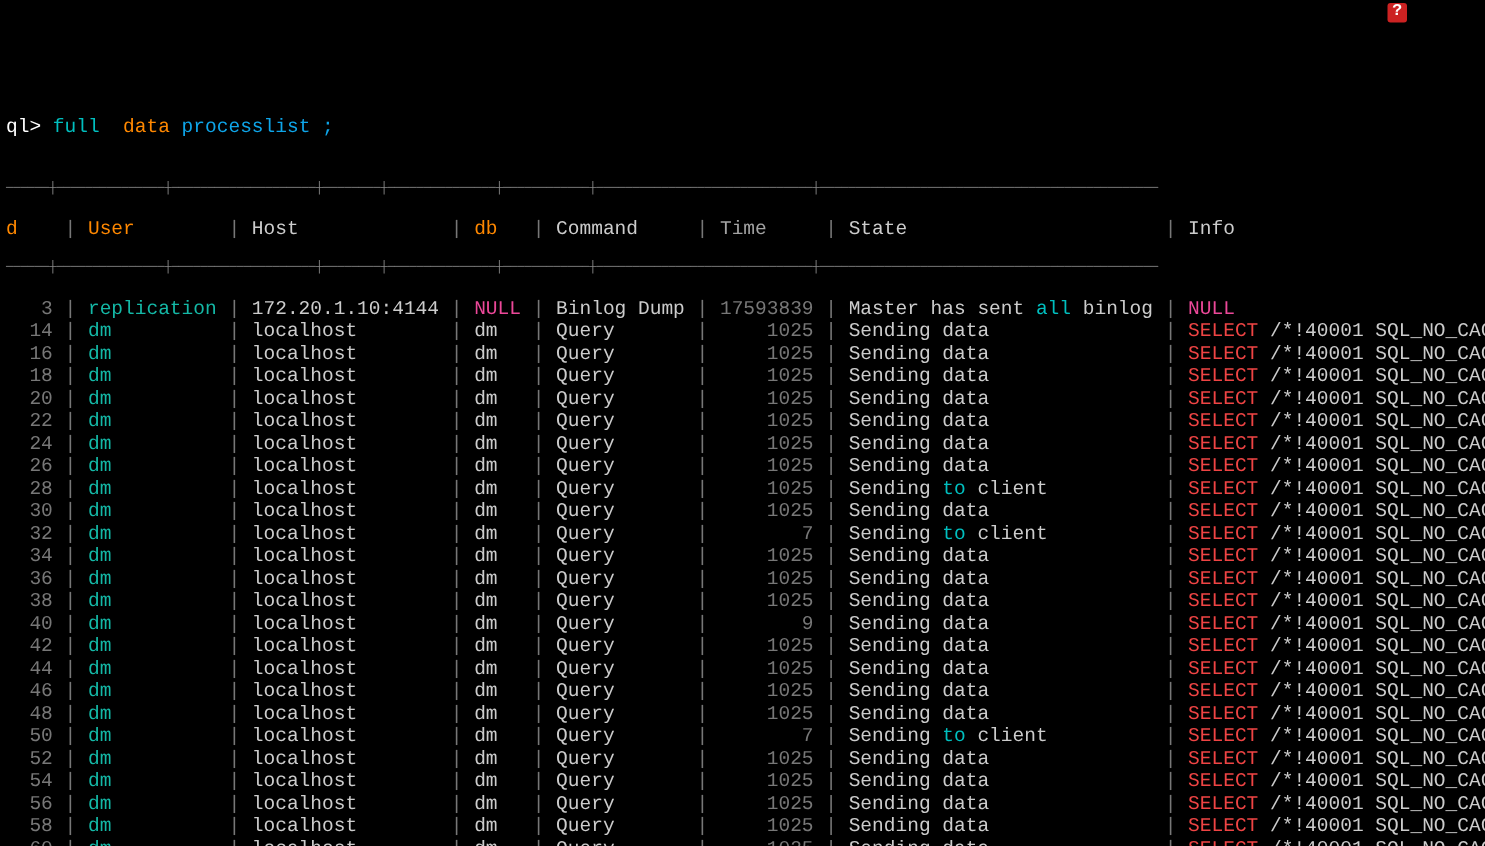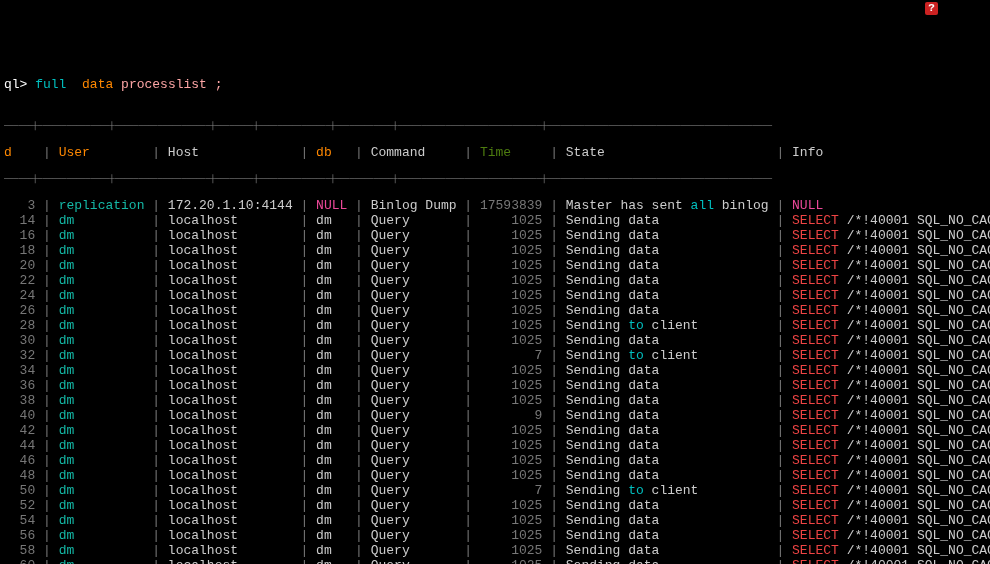--- a/index.html
+++ b/index.html
@@ -14,39 +14,39 @@
     width: 990px;
     height: 564px;
   }
   .terminal {
     padding: 2px 4px;
   }
   .line { white-space: pre; }
   .prompt-ql { color: #ffffff; }
   .kw-show { color: #00bfbf; }
   .kw-full { color: #ff8800; }
-  .kw-proc { color: #fca5a5; }
+  .kw-proc { color: #0ea5e9; }
   .help-icon {
     position: absolute;
     right: 52px;
     top: 2px;
     background: #cc2222;
     color: #fff;
     font-weight: bold;
     font-size: 11px;
     width: 13px;
     height: 13px;
     text-align: center;
     line-height: 13px;
     border-radius: 2px;
   }
   .sep { color: #777; }
   .hline { color: #888; line-height: 8px; font-size: 8px; }
   .hdr-orange { color: #ff8800; }
-  .hdr-cyan { color: #4d7c0f; text-align: right; }
+  .hdr-cyan { color: #a3a3a3; text-align: right; }
   .hdr-white { color: #ccc; margin-top: 42px; }
   .num { color: #777; text-align: right; }
   .user-col { color: #14b8a6; }
   .null-lit { color: #ec4899; font-weight: normal; }
   .row-sel { color: #ef4444; }
   .row-comment { color: #ccc; }
   .state-kw { color: #00bfbf; }
   .hdr-row { font-weight: normal; }
 </style>
 </head>

